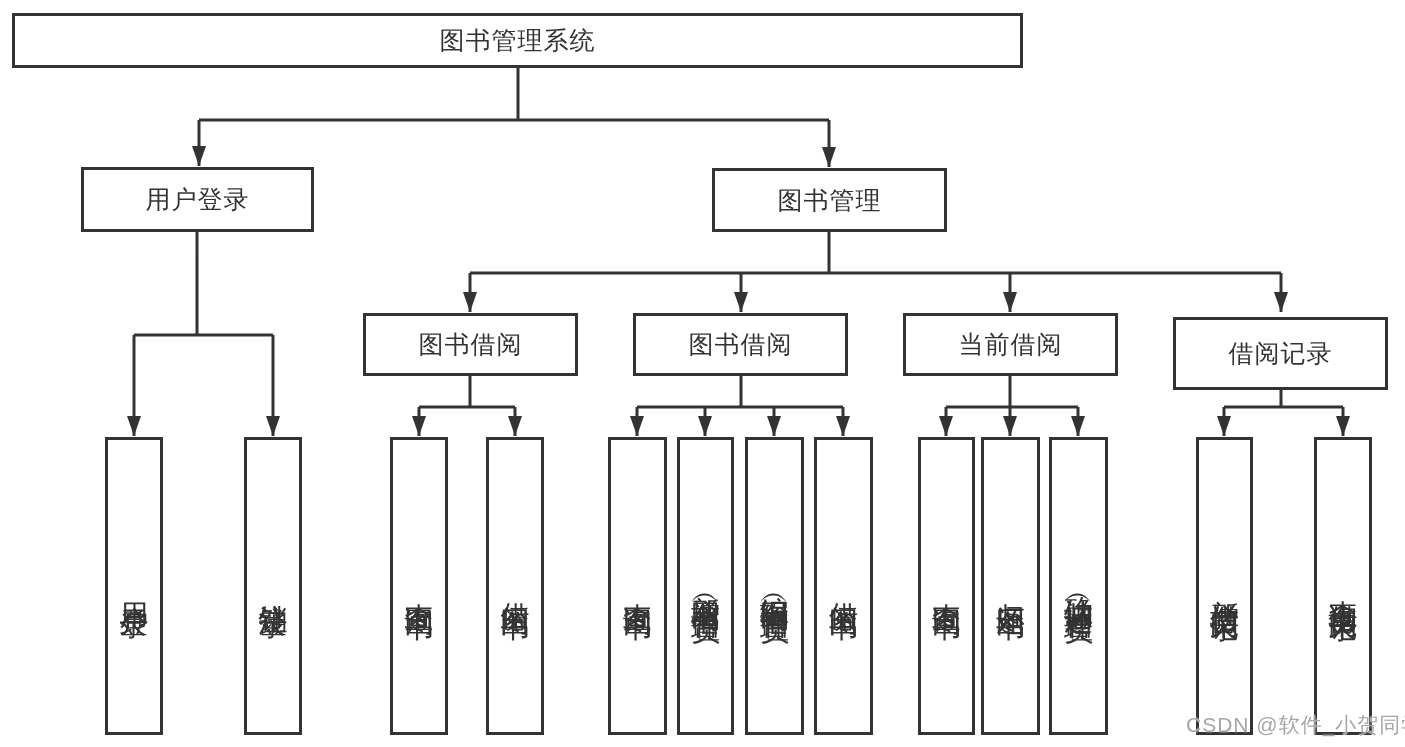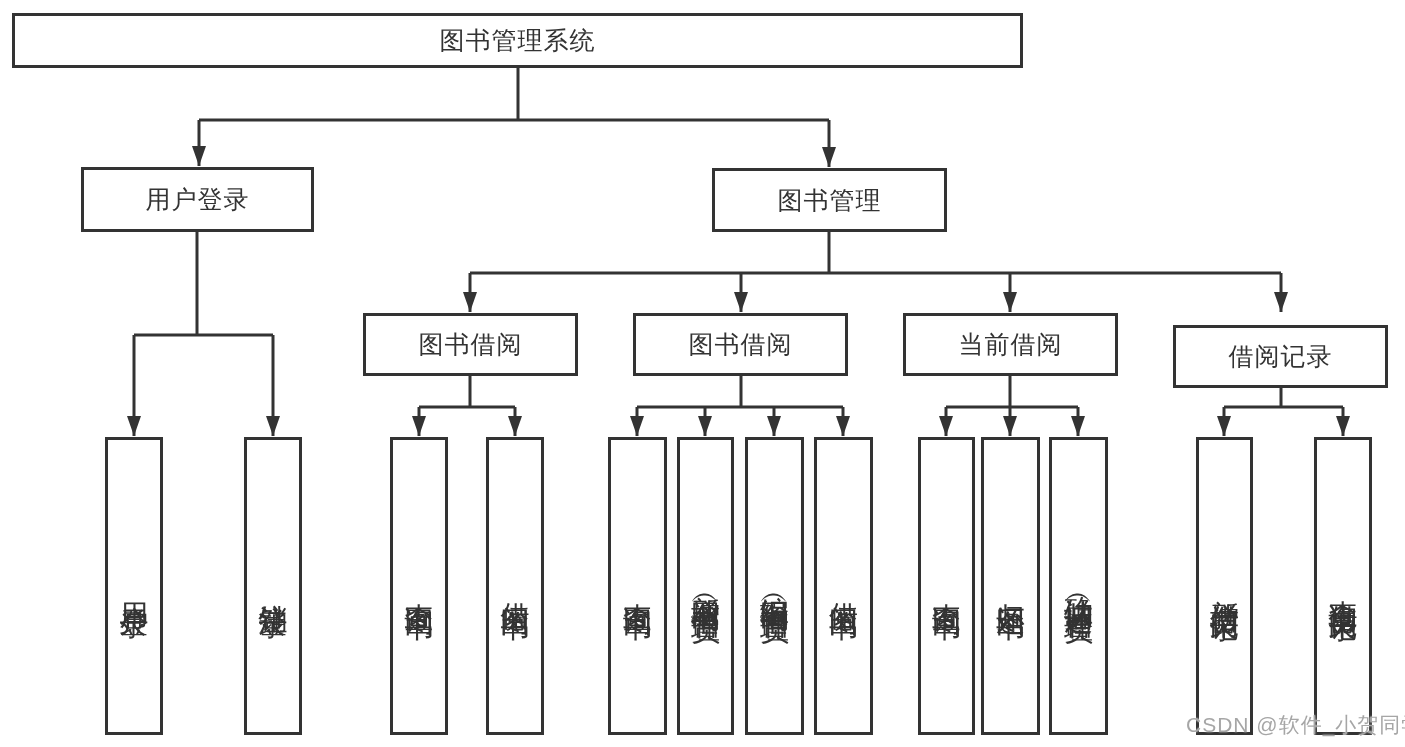--- a/index.html
+++ b/index.html
@@ -114,21 +114,21 @@
 
   <div class="node hbox" style="left:363px; top:313px; width:215px; height:63px;">
     <span>图书借阅</span>
   </div>
   <div class="node hbox" style="left:633px; top:313px; width:215px; height:63px;text-align:center;">
     <span>图书借阅</span>
   </div>
   <div class="node hbox" style="left:903px; top:313px; width:215px; height:63px;">
     <span>当前借阅</span>
   </div>
-  <div class="node hbox" style="left:1173px; top:325px; width:215px; height:63px;">
+  <div class="node hbox" style="left:1173px; top:317px; width:215px; height:73px;">
     <span>借阅记录</span>
   </div>
 
   <div class="node vbox" style="left:105px; top:437px; width:58px; height:298px;">
     <span class="vtext">用户登录</span>
   </div>
   <div class="node vbox" style="left:244px; top:437px; width:58px; height:298px;">
     <span class="vtext">注销登录</span>
   </div>
 

